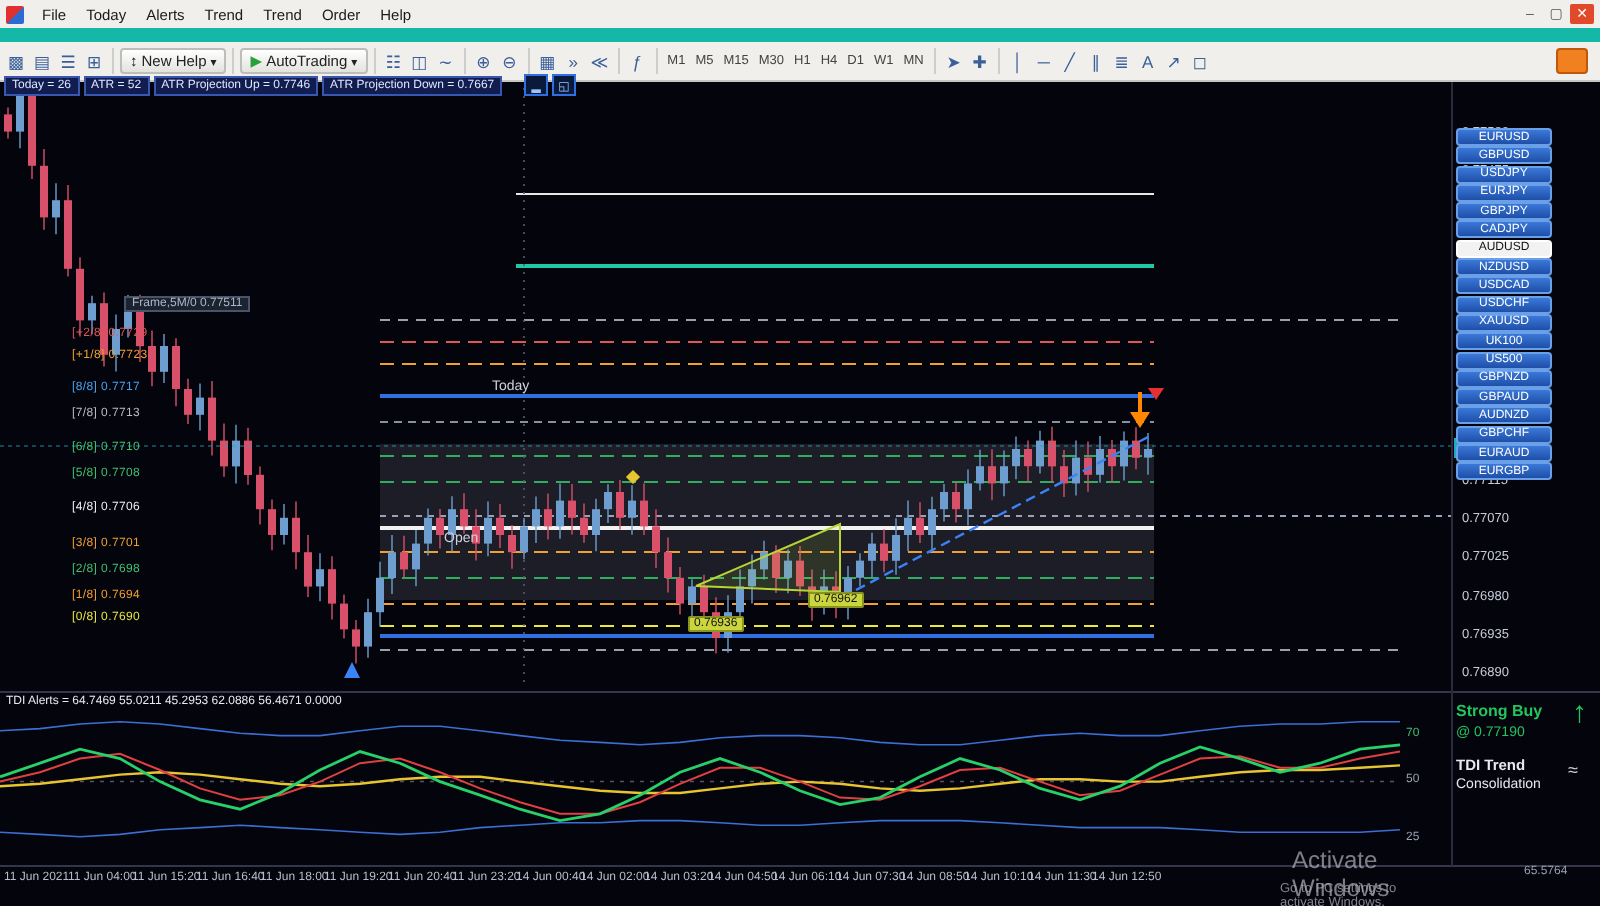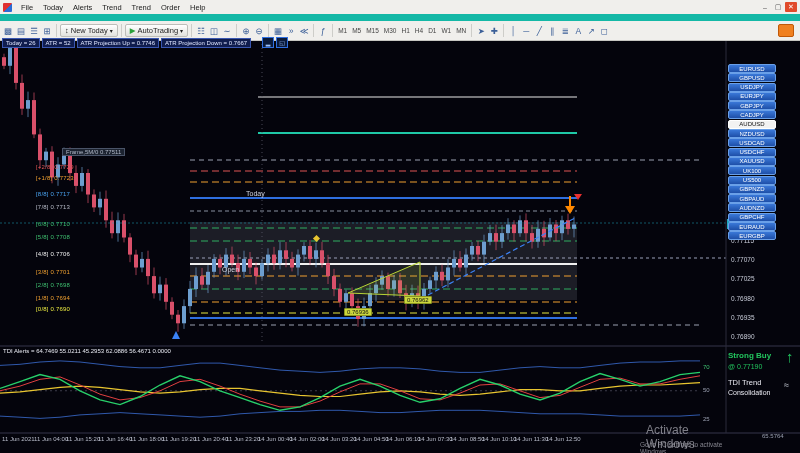--- a/index.html
+++ b/index.html
@@ -20,21 +20,21 @@
   .tb-icon{min-width:12px;height:15px;display:flex;align-items:center;justify-content:center;
            font-size:8.5px;color:#3b5f98;}
   .tb-sep{width:1px;height:13px;background:#cdcdc9;margin:0 2px;}
   .tb-btn{display:flex;align-items:center;gap:2px;padding:1px 4px;font-size:7.5px;color:#222;
           border:1px solid #bdbdb9;border-radius:2px;background:linear-gradient(#ffffff,#e2e2de);}
   .tf-btn{font-size:6.5px;color:#444;padding:1px 2px;}
   .tb-alert{margin-left:auto;width:14px;height:11px;background:#f08020;border:1px solid #c05808;
             border-radius:2px;margin-right:4px;}
   
   #chart-svg{position:absolute;left:0;top:0;z-index:1;}
-  #overlay{position:absolute;left:0;top:0;width:720px;height:453px;z-index:20;pointer-events:none;padding-left:20px;}
+  #overlay{position:absolute;left:0;top:0;width:720px;height:453px;z-index:20;pointer-events:none;}
   #overlay *{pointer-events:auto;}
   .info-row{position:absolute;left:2px;top:38px;display:flex;}
   .info-box{background:#101d4e;border:1px solid #3a57b0;color:#dfe6ff;font-size:6px;
             padding:1px 3px;margin-right:2px;white-space:nowrap;}
   .min-btns{position:absolute;left:262px;top:37px;display:flex;gap:2px;}
   .min-btns span{width:10px;height:9px;background:#0a1a3a;border:1px solid #2f6fe0;color:#9cc2ff;
                  font-size:6px;display:flex;align-items:center;justify-content:center;}
   .obj-label{position:absolute;left:62px;top:148px;background:#1c2330;border:1px solid #4a5468;
              color:#aeb6c6;font-size:6px;padding:0 3px;}
   .float-label{position:absolute;font-size:7px;color:#d0d4e0;}
@@ -47,21 +47,21 @@
   #market-watch{position:absolute;left:728px;top:64px;width:48px;}
   .mk-btn{height:9px;margin-bottom:.3px;display:flex;align-items:center;justify-content:center;
           font-size:6px;color:#fff;background:linear-gradient(#3a78d8,#1e4fa8);
           border:1px solid #6aa0e8;border-radius:2px;box-sizing:border-box;}
   .mk-btn.sel{background:#f2f2f2;color:#111;border-color:#ffffff;}
   .tdi-info{position:absolute;left:3px;top:348px;font-size:6px;color:#e8eaf2;white-space:nowrap;}
   .tdi-scale{position:absolute;left:703px;font-size:6px;color:#9aa0b0;}
   .signal-panel{position:absolute;left:728px;top:350px;width:72px;line-height:1.5;}
   .sig1{color:#22c55e;font-size:8px;font-weight:bold;}
   .sig2{color:#22c55e;font-size:7px;}
-  .sig3{color:#e8e8f0;font-size:7.5px;font-weight:normal;margin-top:4px;}
+  .sig3{color:#e8e8f0;font-size:7.5px;font-weight:bold;margin-top:4px;}
   .sig4{color:#e8e8f0;font-size:7px;}
   .sig-arrow{position:absolute;left:786px;top:348px;color:#22c55e;font-size:15px;font-weight:bold;}
   .sig-wave{position:absolute;left:784px;top:380px;color:#c9ced8;font-size:9px;}
   .time-lbl{position:absolute;top:436px;font-size:6px;color:#b9bdcb;white-space:nowrap;}
   .wm1{position:absolute;left:646px;top:423px;font-size:12px;color:rgba(190,190,200,.65);}
   .wm2{position:absolute;left:640px;top:441px;font-size:6.5px;color:rgba(165,165,175,.8);}
   .tdi-bottom{position:absolute;left:762px;top:433px;font-size:6px;color:#9aa0b0;}
 </style>
 </head>
 <body>
@@ -86,21 +86,21 @@
     </div>
   </div>
   <div class="toolbar" id="toolbar">
         <span class="tb-icon">▩</span>
         <span class="tb-icon">▤</span>
         <span class="tb-icon">☰</span>
         <span class="tb-icon">⊞</span>
         <span class="tb-sep"></span>
         <span class="tb-btn">
           <span>↕</span>
-          <span>New Today</span>
+          <span>New Help</span>
           <span style="font-size: 6px;">▾</span>
         </span>
         <span class="tb-sep"></span>
         <span class="tb-btn">
           <span style="color: rgb(42, 160, 58);">▶</span>
           <span>AutoTrading</span>
           <span style="font-size: 6px;">▾</span>
         </span>
         <span class="tb-sep"></span>
         <span class="tb-icon">☷</span>

